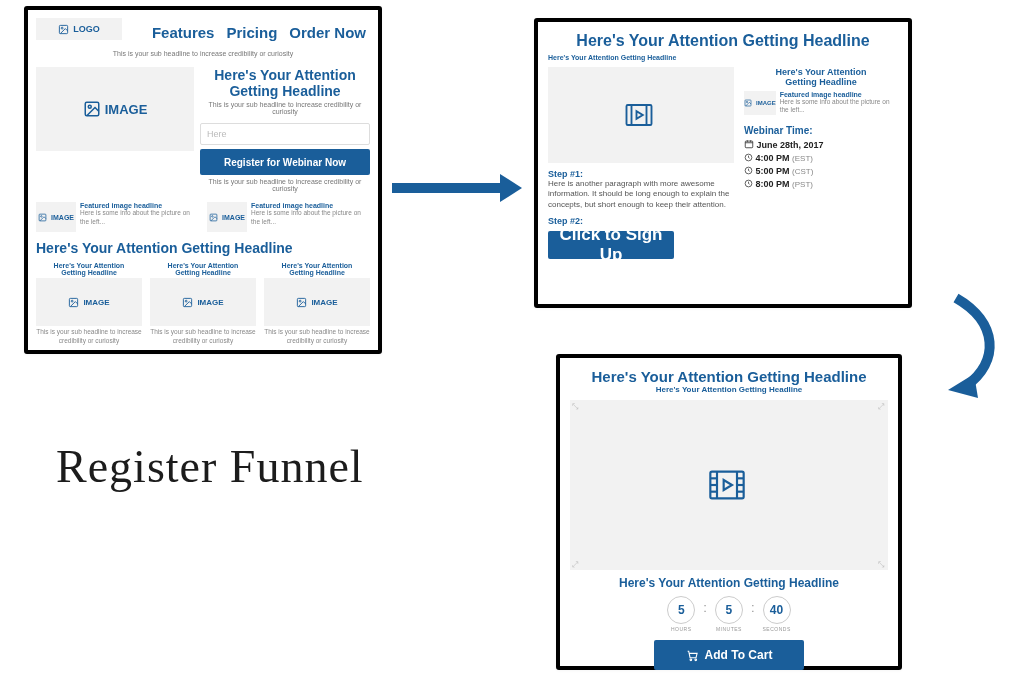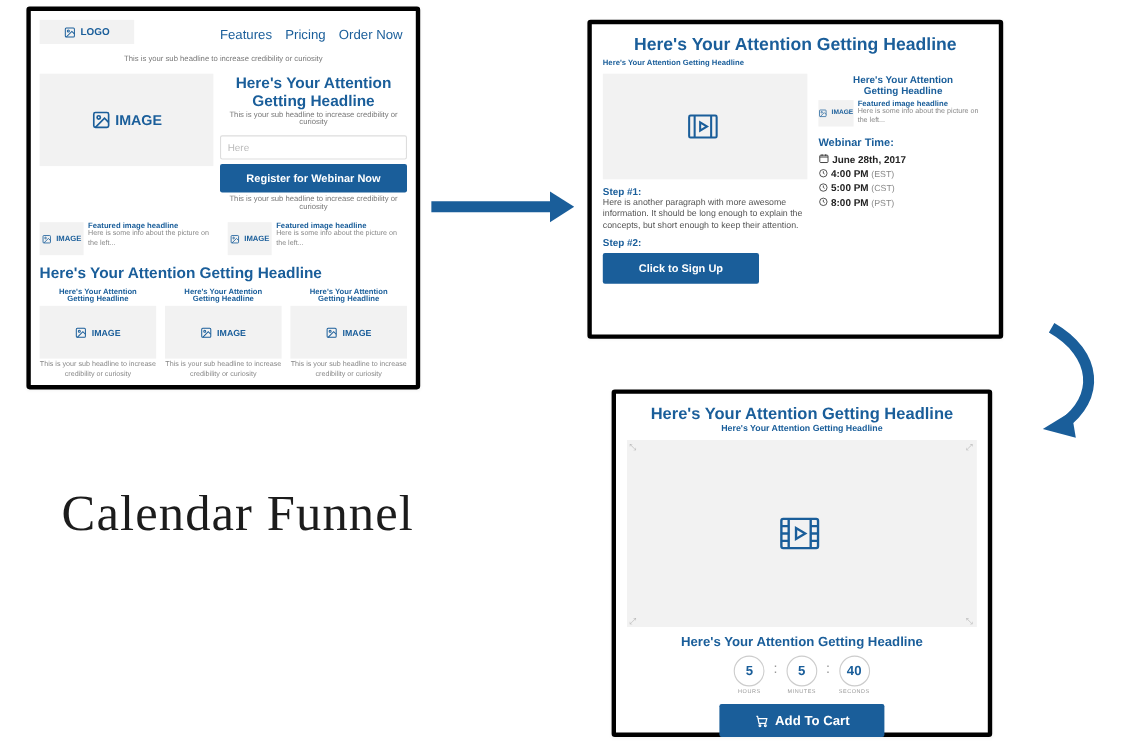--- a/index.html
+++ b/index.html
@@ -1,20 +1,20 @@
 <!DOCTYPE html>
 <html><head>
 <meta charset="utf-8">
 <style>
 *{box-sizing:border-box;margin:0;padding:0}
 body{font-family:Arial,Helvetica,sans-serif;background:#fff;width:1024px;height:683px;position:relative;color:#333}
 .panel{position:absolute;background:#fff;border:4px solid #000000;border-radius:3px;box-shadow:0 1px 3px rgba(0,0,0,.04)}
 .ph{background:#f2f2f2;display:flex;align-items:center;justify-content:center;color:#1a5e9a}
 .ph svg{margin-right:4px}
-.hlink{color:#1a5e9a;font-size:12px;font-weight:400;margin-left:12px}
+.hlink{color:#1a5e9a;font-size:15px;font-weight:700;margin-left:12px}
 .btn{background:#1a5e9a;color:#fff;border:none;font-weight:700;display:inline-flex;align-items:center;justify-content:center;border-radius:2px}
 .tiny{font-size:6.5px;color:#888;line-height:1.3}
 .sub{font-size:7px;color:#777;text-align:center}
 .hd{font-weight:800;color:#1a5e9a;text-align:center}
 .mini{font-size:7px;font-weight:700;color:#1a5e9a}
 
 
 #p1{left:24px;top:6px;width:358px;height:348px;padding:8px}
 #p1 .logo{width:86px;height:22px;font-size:9px;font-weight:700}
 #p1 .nav{position:absolute;right:12px;top:14px;display:flex}
@@ -36,21 +36,21 @@
 #p2{left:534px;top:18px;width:378px;height:290px;padding:10px}
 #p2 .row{display:flex;gap:10px;margin-top:6px}
 #p2 .vid{width:186px;height:96px}
 #p2 .rcol{flex:1}
 #p2 .fi{display:flex;gap:4px;margin-top:4px}
 #p2 .fi .ph{width:36px;height:24px;font-size:6px;font-weight:700}
 #p2 .wt{font-size:10px;font-weight:800;color:#1a5e9a;margin-top:10px}
 #p2 .line{font-size:9px;margin-top:3px;color:#222}
 #p2 .tz{color:#888;font-size:8px}
 #p2 .cal{border:1px solid #ddd;border-radius:2px;font-size:8px;padding:4px 6px;margin-top:6px;display:flex;align-items:center;gap:4px}
-#p2 .su{height:28px;font-size:10px;width:142px;margin-top:4px}
+#p2 .su{height:28px;font-size:17px;width:126px;margin-top:4px}
 
 
 #p3{left:556px;top:354px;width:346px;height:316px;padding:10px}
 #p3 .vid{width:100%;height:170px;position:relative}
 #p3 .corner{position:absolute;width:8px;height:8px;color:#bbb;font-size:8px}
 #p3 .count{display:flex;justify-content:center;gap:8px;margin-top:6px}
 #p3 .cc{text-align:center}
 #p3 .cc .n{width:28px;height:28px;border:1px solid #ccc;border-radius:50%;display:flex;align-items:center;justify-content:center;font-size:12px;font-weight:700;color:#1a5e9a}
 #p3 .cc .l{font-size:5px;color:#999;margin-top:2px;letter-spacing:.5px}
 #p3 .colon{color:#999;font-size:13px;align-self:flex-start;margin-top:4px}
@@ -279,13 +279,13 @@
   <button class="btn cart" style="display:flex">
     <svg width="13" height="13" viewBox="0 0 24 24" fill="none" stroke="#fff" stroke-width="2">
         <circle cx="9" cy="20" r="1.5"></circle>
         <circle cx="18" cy="20" r="1.5"></circle>
         <path d="M3 4h2l2.5 12h11l2-8H6"></path>
       </svg>
     <span>Add To Cart</span>
   </button>
 </div>
 
-<div id="label">Calendar Funnel</div>
+<div id="label">Register Funnel</div>
 
 </body></html>

